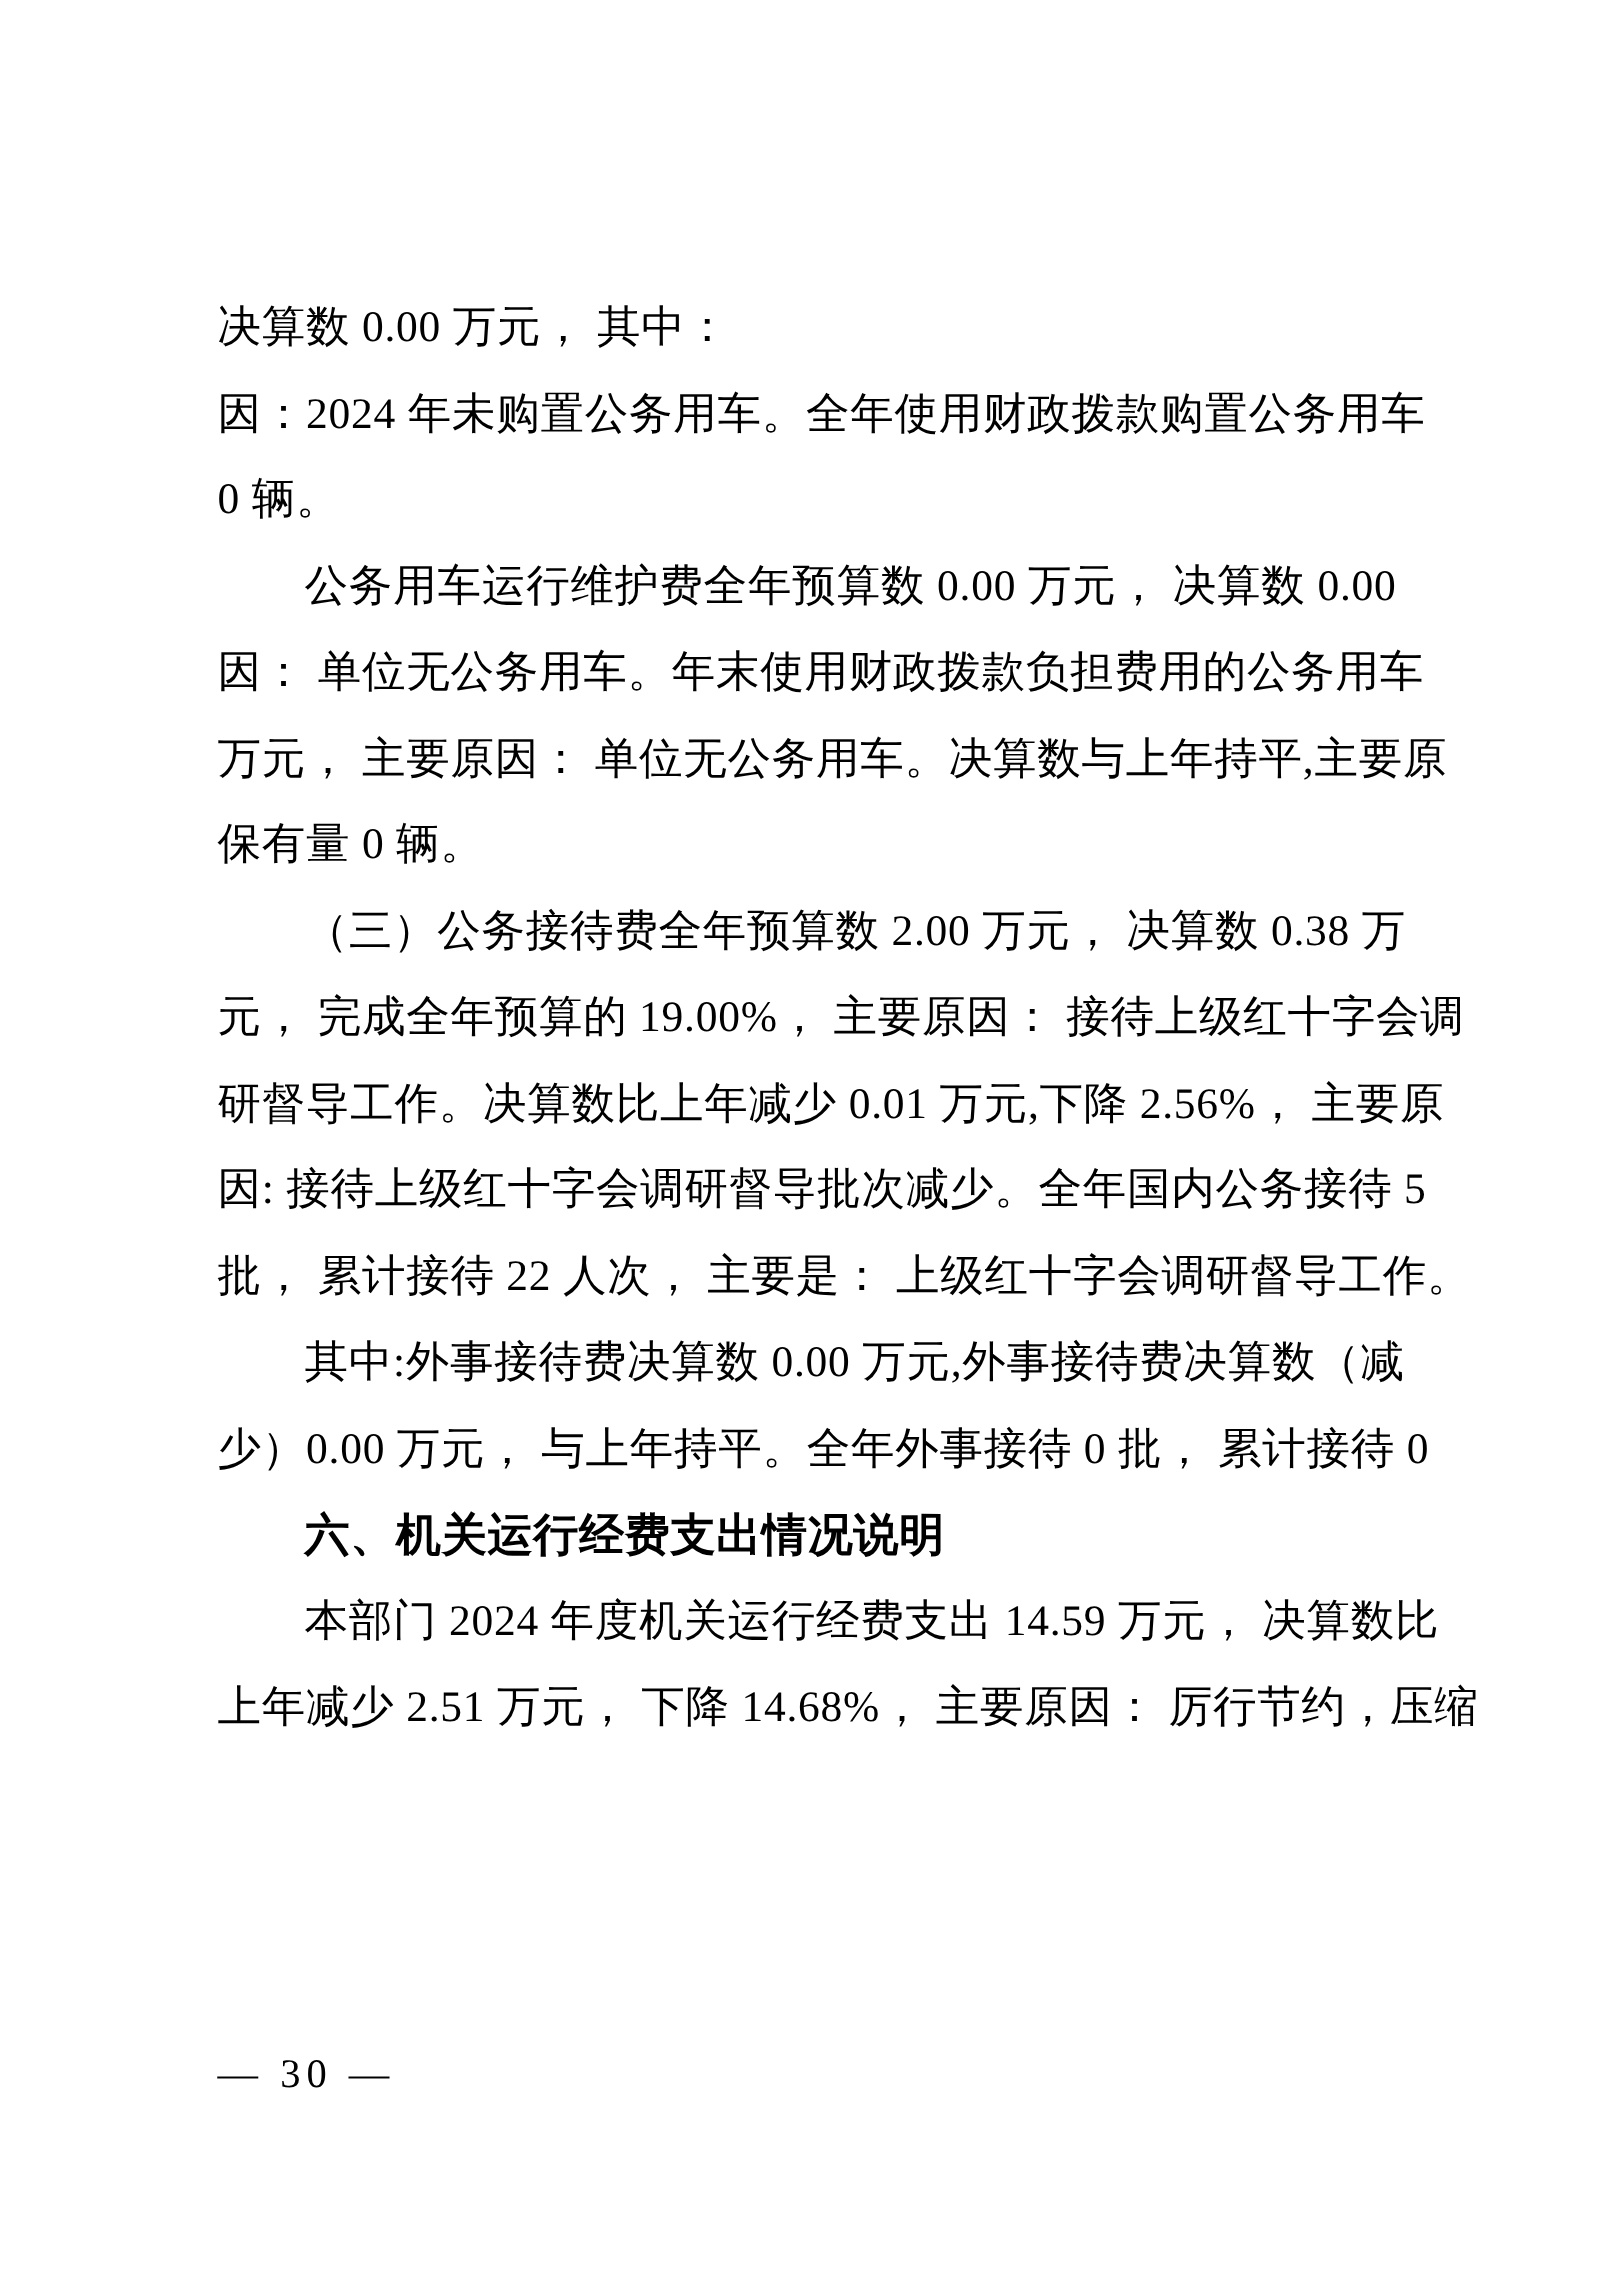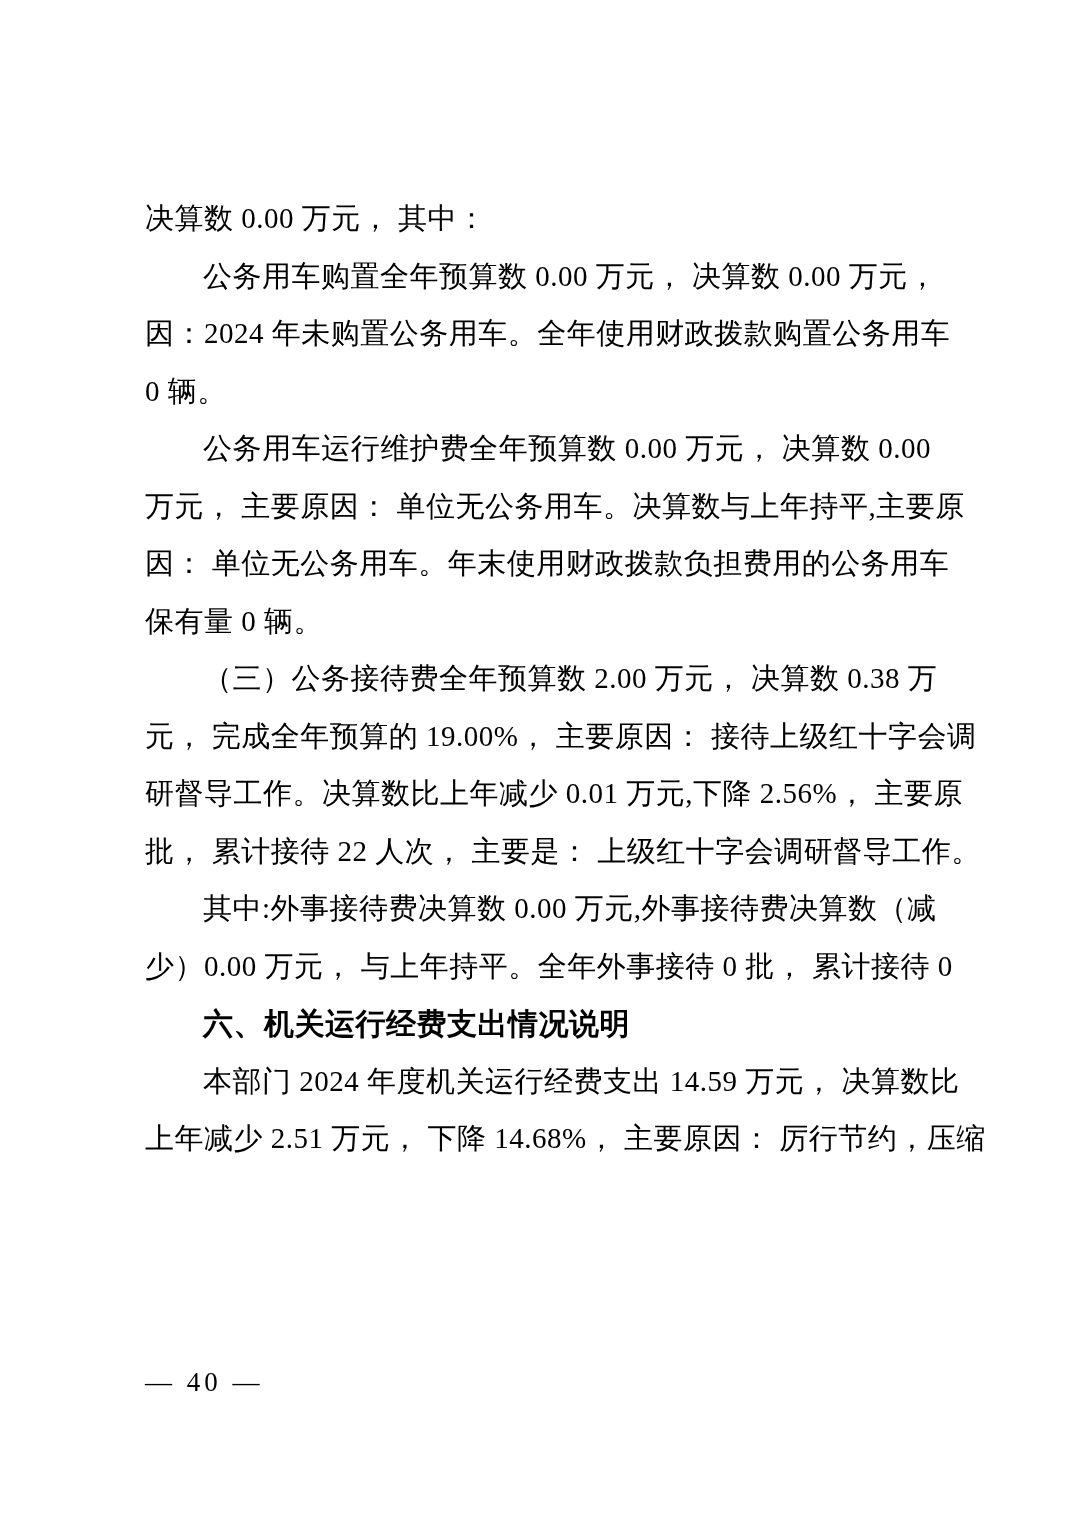--- a/index.html
+++ b/index.html
@@ -54,33 +54,33 @@
     font-family: "Liberation Serif", "DejaVu Serif", serif;
   }
 </style>
 </head>
 <body>
 
 <div class="page">
 
   <div class="text-block">
     <div class="line end">决算数 0.00 万元， 其中：</div>
-    <div class="line just ind">公务用车购置全年预算数 0.00 万元， 决算数 0.00 万元，</div>
     <div class="line just">因：2024 年未购置公务用车。全年使用财政拨款购置公务用车</div>
     <div class="line end">0 辆。</div>
     <div class="line just ind">公务用车运行维护费全年预算数 0.00 万元， 决算数 0.00</div>
+    <div class="line just">因： 单位无公务用车。年末使用财政拨款负担费用的公务用车</div>
     <div class="line just">万元， 主要原因： 单位无公务用车。决算数与上年持平,主要原</div>
-    <div class="line just">因： 单位无公务用车。年末使用财政拨款负担费用的公务用车</div>
     <div class="line end">保有量 0 辆。</div>
     <div class="line just ind">（三）公务接待费全年预算数 2.00 万元， 决算数 0.38 万</div>
     <div class="line just">元， 完成全年预算的 19.00%， 主要原因： 接待上级红十字会调</div>
     <div class="line just">研督导工作。决算数比上年减少 0.01 万元,下降 2.56%， 主要原</div>
+    <div class="line just">因: 接待上级红十字会调研督导批次减少。全年国内公务接待 5</div>
     <div class="line just">批， 累计接待 22 人次， 主要是： 上级红十字会调研督导工作。</div>
     <div class="line just ind">其中:外事接待费决算数 0.00 万元,外事接待费决算数（减</div>
     <div class="line just">少）0.00 万元， 与上年持平。全年外事接待 0 批， 累计接待 0</div>
     <div class="line end ind heading">六、机关运行经费支出情况说明</div>
     <div class="line just ind">本部门 2024 年度机关运行经费支出 14.59 万元， 决算数比</div>
     <div class="line just">上年减少 2.51 万元， 下降 14.68%， 主要原因： 厉行节约，压缩</div>
   </div>
 
-  <div class="page-number">— 40 —</div>
+  <div class="page-number">— 30 —</div>
 
 </div>
 
 </body></html>

